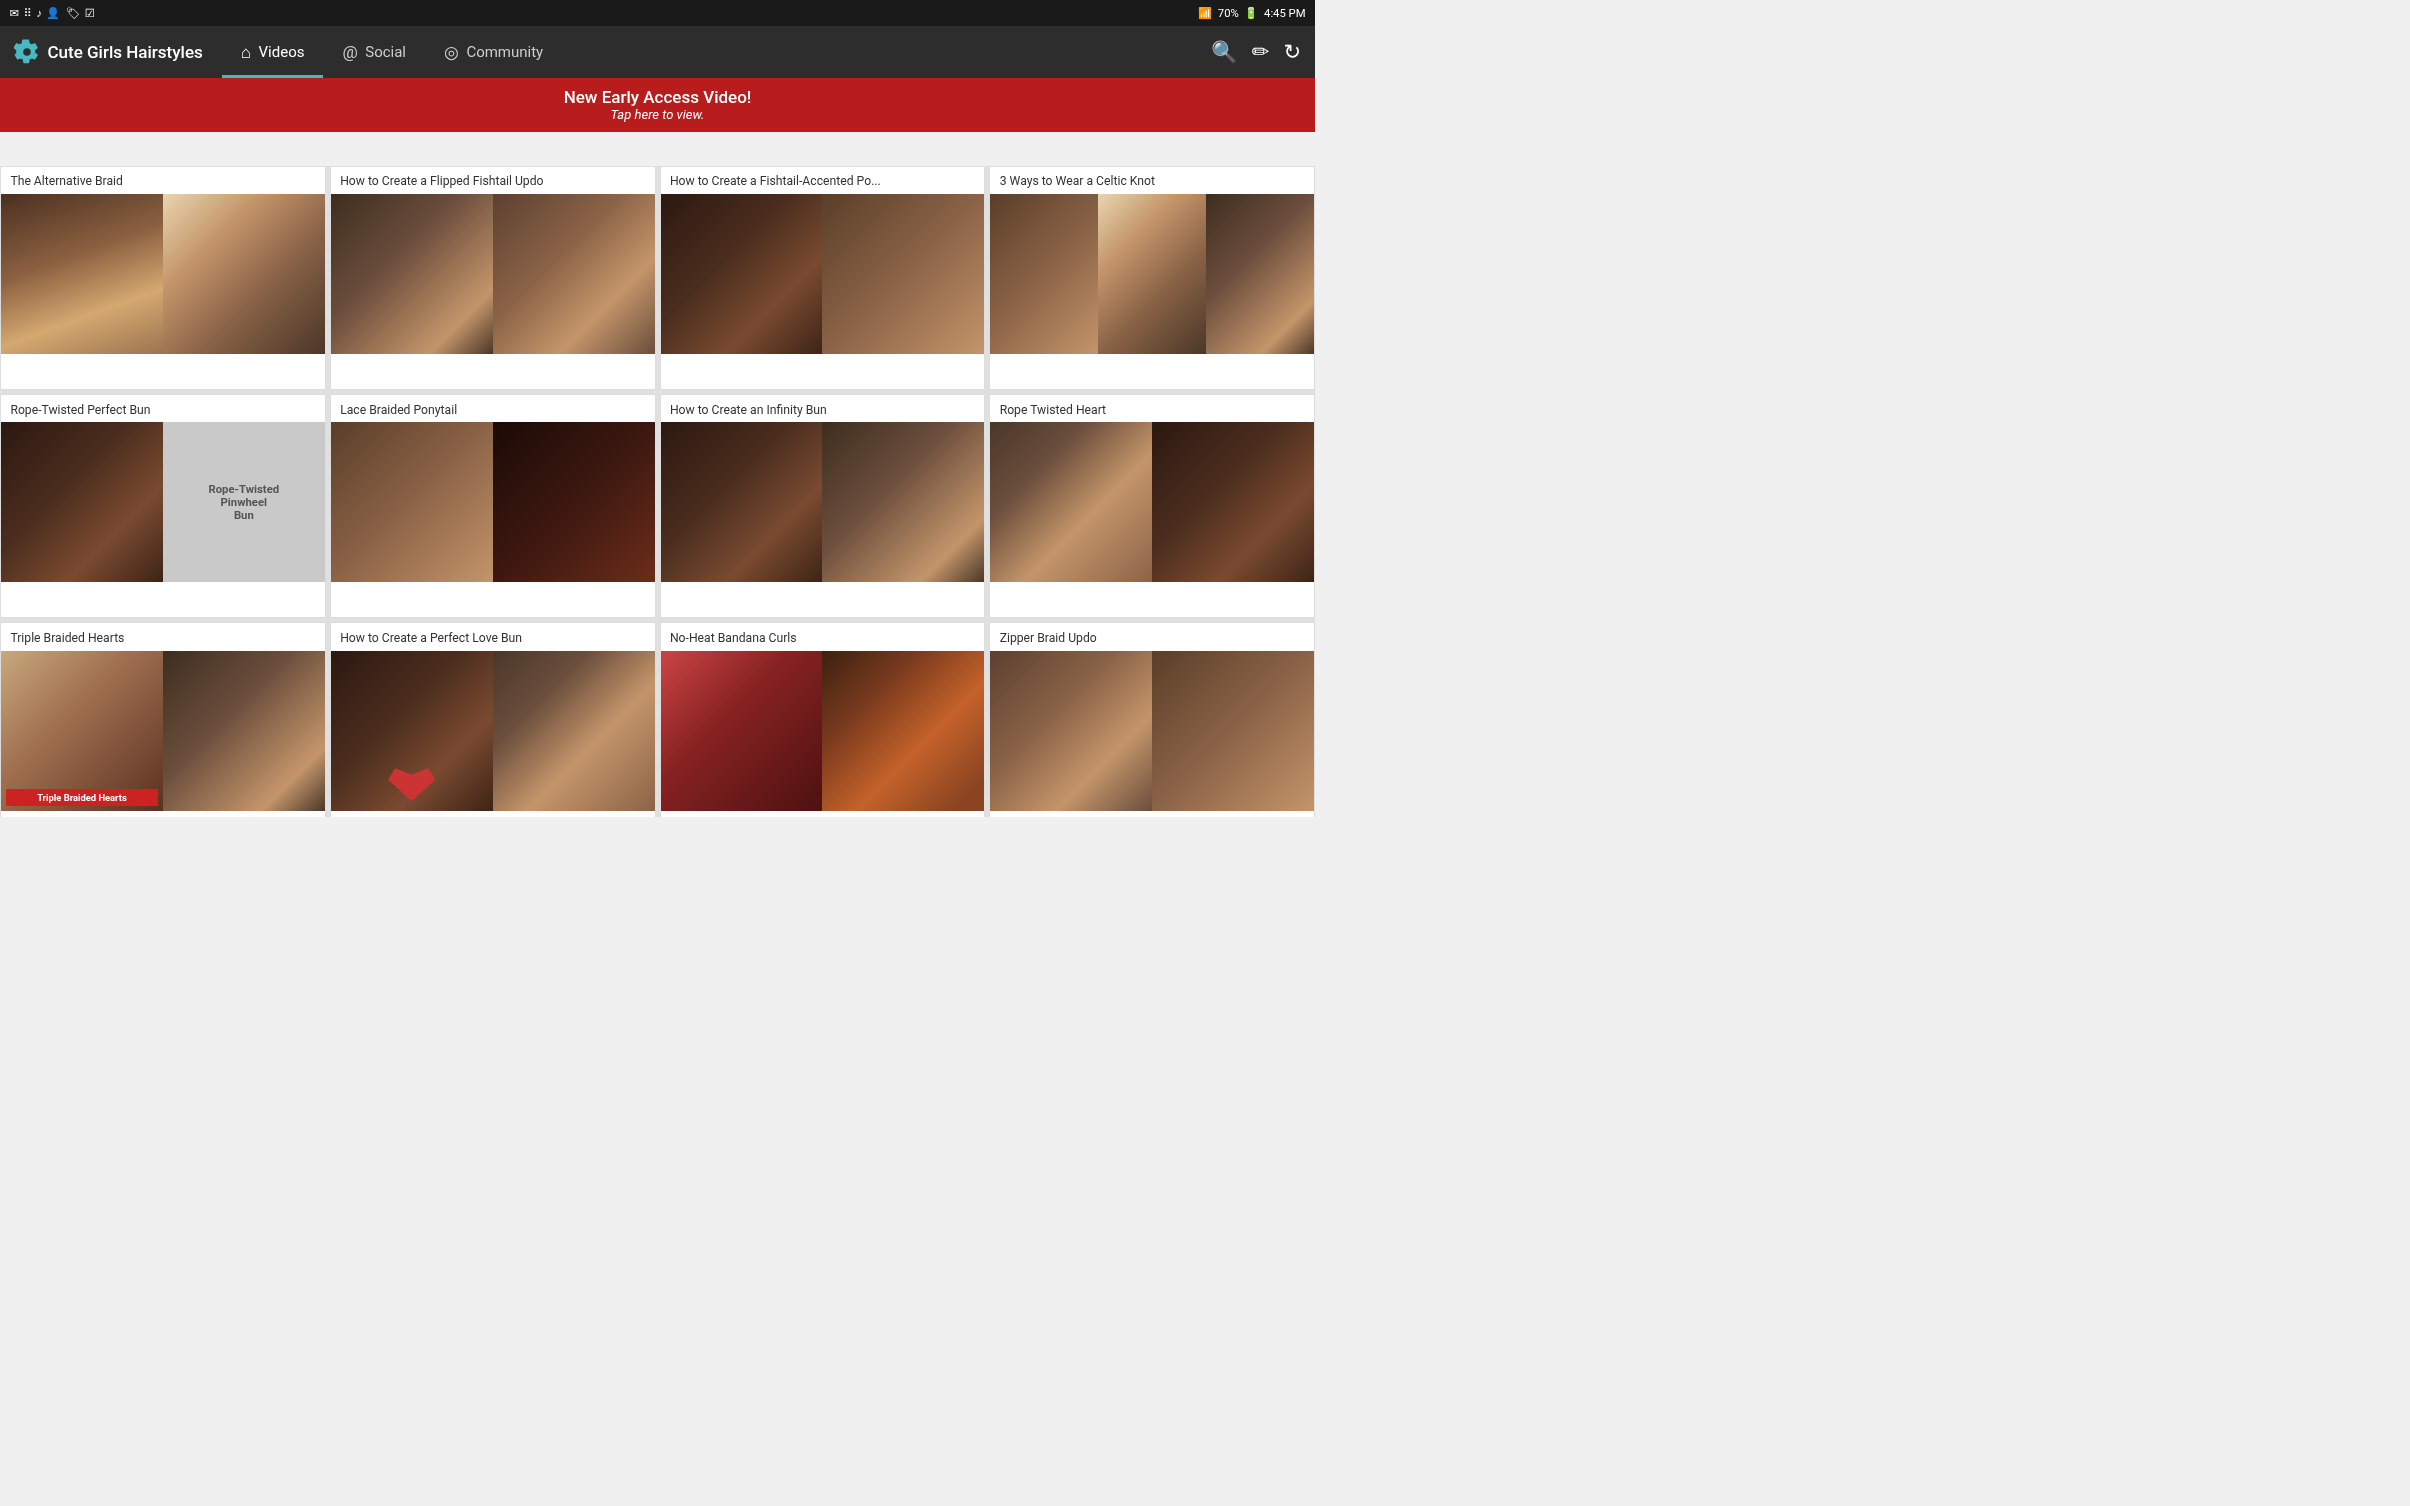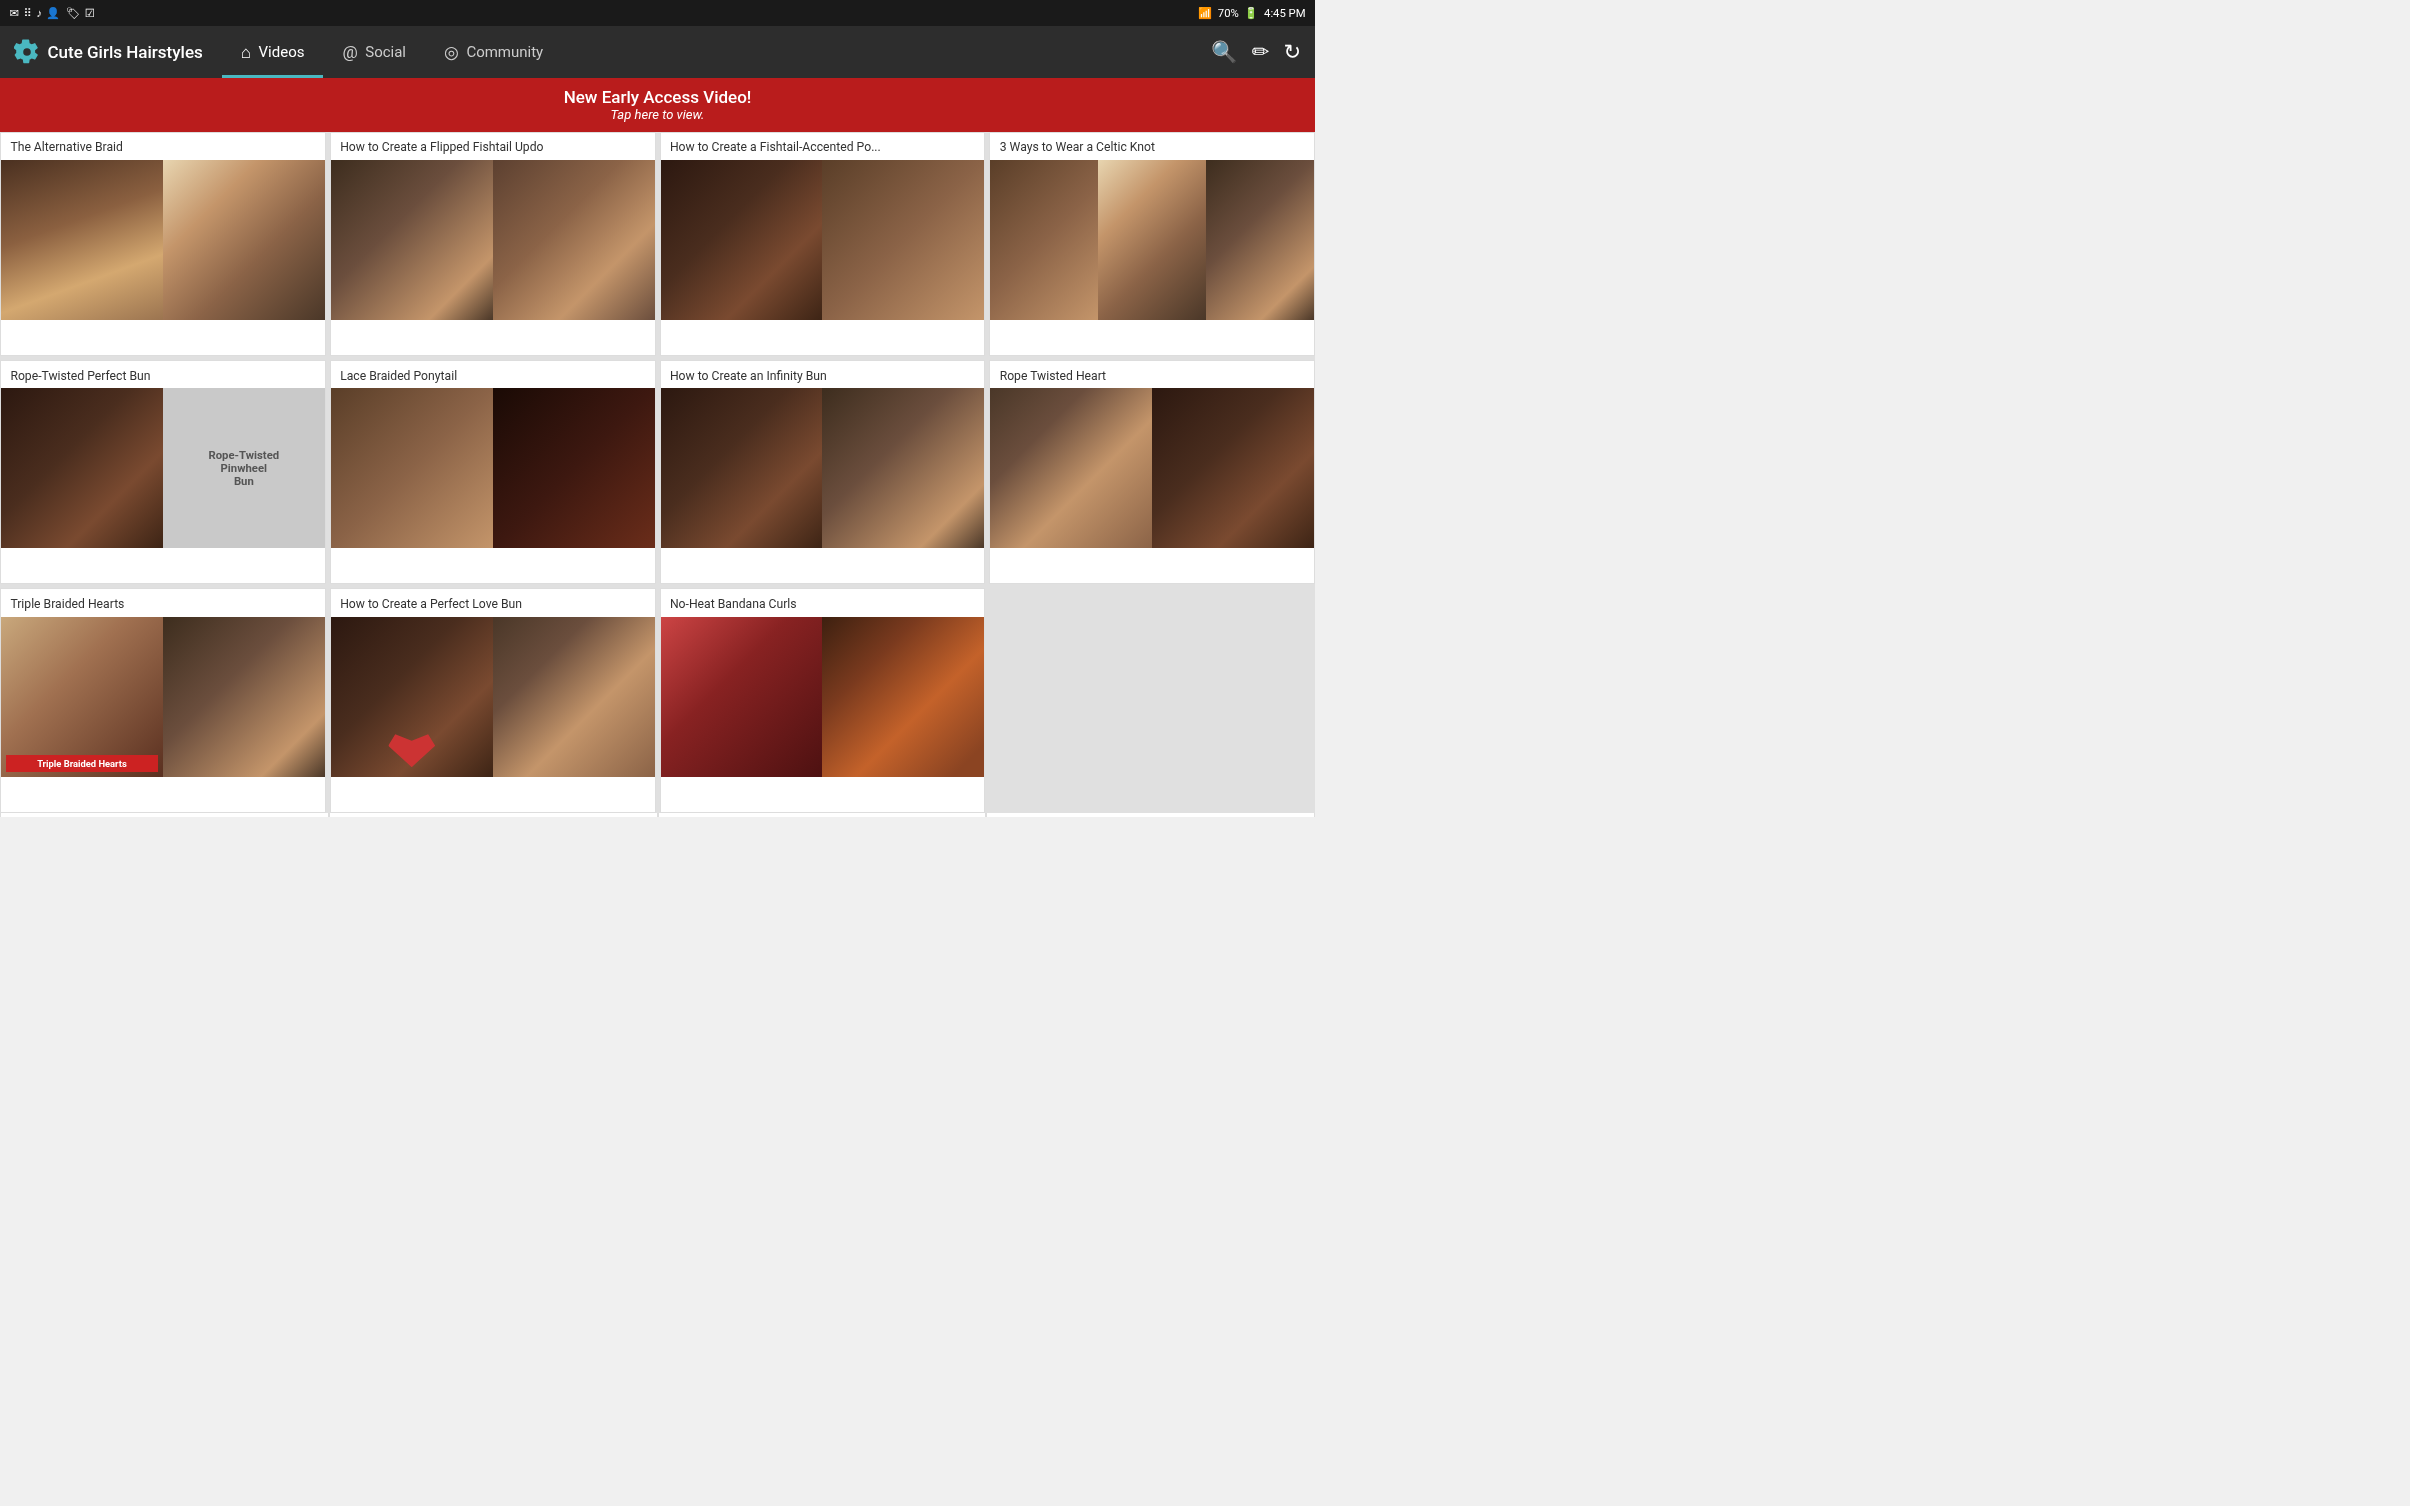--- a/index.html
+++ b/index.html
@@ -112,20 +112,21 @@
     }
 
     
     .video-grid {
       display: grid;
       grid-template-columns: repeat(4, 1fr);
       gap: 4px;
       background: #e0e0e0;
       overflow-y: auto;
       height: calc(817px - 26px - 58px - 52px);
+      margin-top: 34px;
     }
     .video-item {
       background: white;
       border: 0.5px solid #ddd;
       cursor: pointer;
       overflow: hidden;
     }
     .video-title {
       padding: 7.5px 9.4px 5.6px;
       font-size: 12.2px;
@@ -340,20 +341,27 @@
   </div>
 
   <div class="video-item">
     <div class="video-title">No-Heat Bandana Curls</div>
     <div class="video-thumbs">
       <div class="thumb-placeholder hair-9"></div>
       <div class="thumb-placeholder hair-8"></div>
     </div>
   </div>
 
+  <div class="video-item">
+    <div class="video-title">Zipper Braid Updo</div>
+    <div class="video-thumbs">
+      <div class="thumb-placeholder hair-10"></div>
+      <div class="thumb-placeholder hair-3"></div>
+    </div>
+  </div>
 
 </div>
 
 <div class="bottom-row">
   <div class="bottom-item">How to Create the Perfect Ponytail</div>
   <div class="bottom-item">How to Create a Crossover Dutch Braid</div>
   <div class="bottom-item">How to Create an Easy Twisted Updo</div>
   <div class="bottom-item">How to Create a Sides-Up Slide-Up H...</div>
 </div>
 

